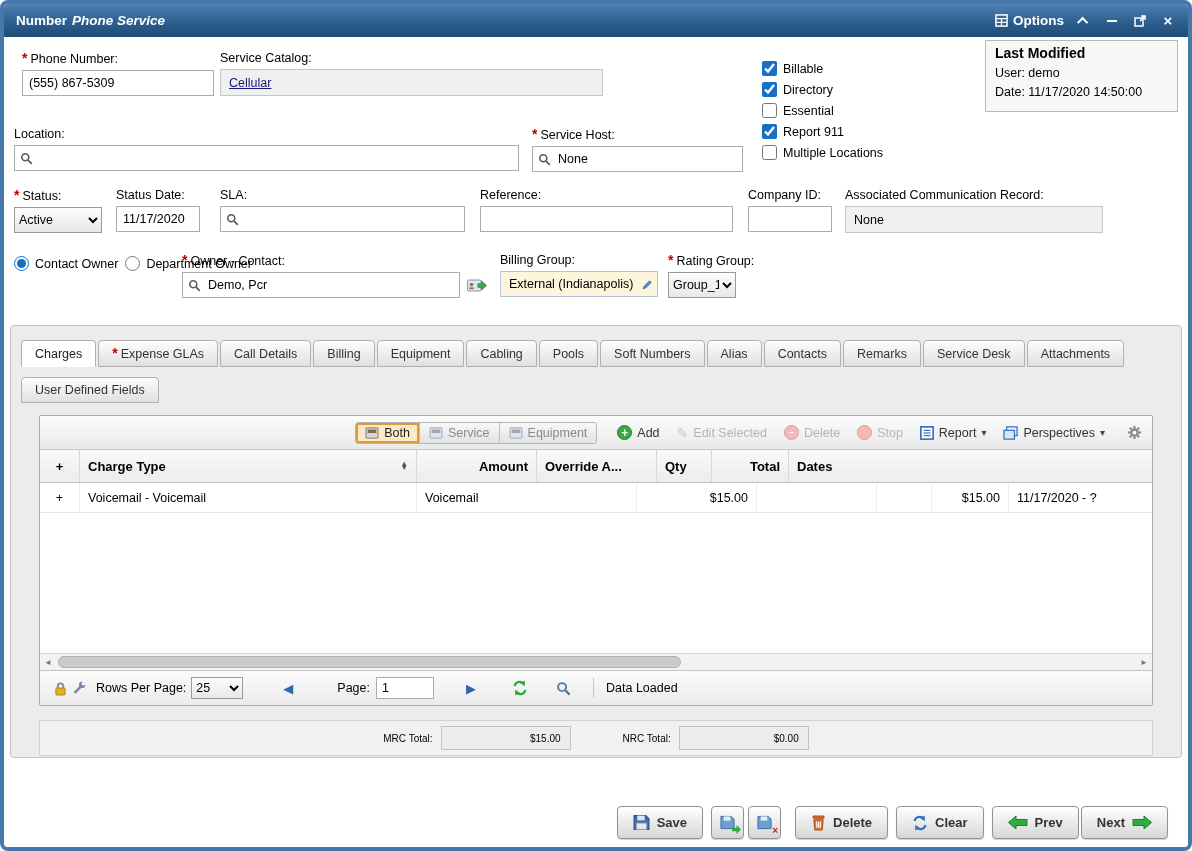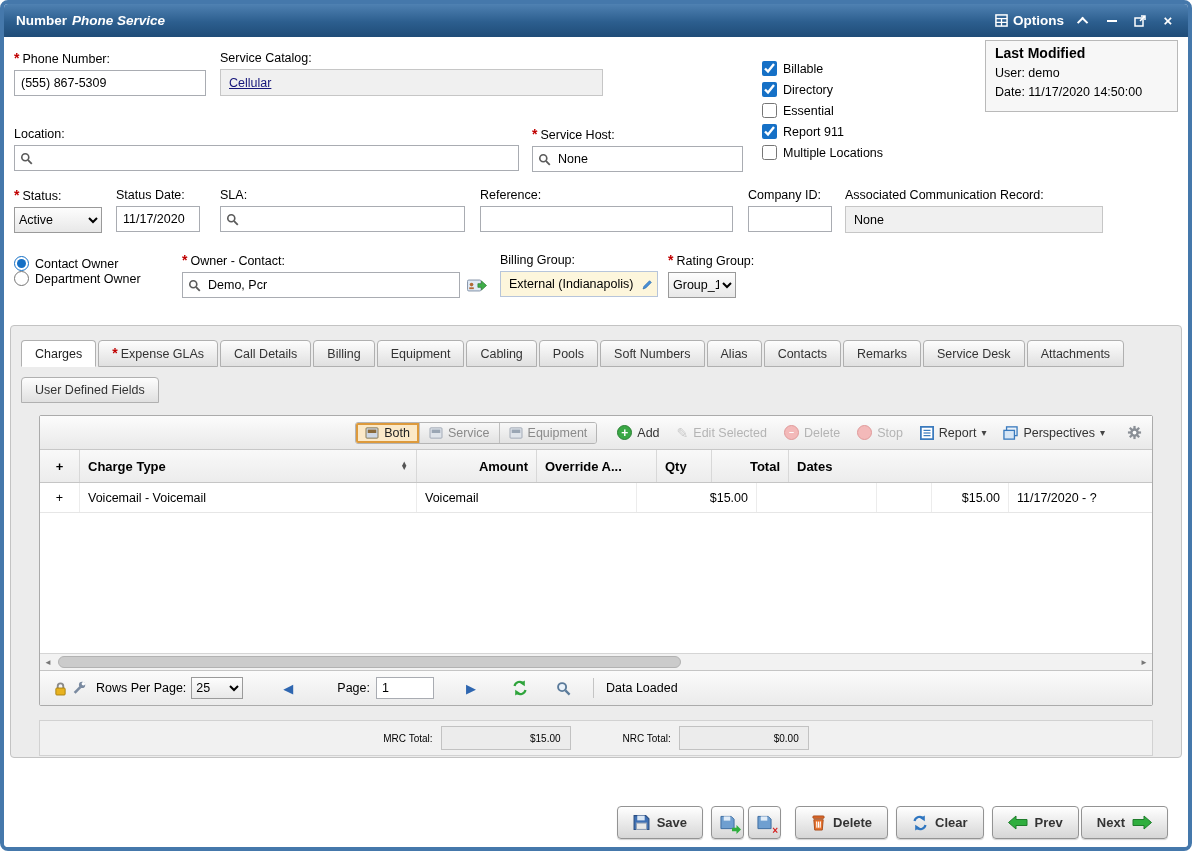--- a/index.html
+++ b/index.html
@@ -27,37 +27,37 @@
   .form-area{position:relative;height:288px;}
   .fld{position:absolute;}
   .lbl{font-size:12.5px;margin-bottom:4px;display:flex;align-items:center;gap:3px;white-space:nowrap;}
   .req::before{content:"*";color:#c00000;font-weight:bold;font-size:14px;line-height:1;}
   .txt{height:26px;border:1px solid #a9acb2;font-size:12.5px;padding:0 6px;font-family:inherit;background:#fff;}
   .ro{background:#f0f0f0;border:1px solid #c6c6c6;display:flex;align-items:center;padding:0 8px;font-size:12.5px;height:27px;}
   .lookup{background:#fff;border:1px solid #a9acb2;display:flex;align-items:center;padding:0 5px;gap:5px;height:26px;}
   .lookup input{border:none;outline:none;flex:1;min-width:0;font-size:12.5px;font-family:inherit;background:transparent;}
   select{height:26px;font-size:12.5px;font-family:inherit;border:1px solid #9a9a9a;background:linear-gradient(#fdfdfd,#e8e8e8);}
   input[type=checkbox],input[type=radio]{width:15px;height:15px;accent-color:#1570c6;margin:0 6px 0 0;}
-  .f-phone{left:10px;top:14px}.f-phone .txt{width:192px}
+  .f-phone{left:18px;top:14px}.f-phone .txt{width:192px}
   .f-catalog{left:216px;top:14px}.f-catalog .ro{width:383px}
   .link{color:#15157a;text-decoration:underline;cursor:pointer;}
   .f-flags{left:758px;top:24px;display:flex;flex-direction:column;gap:6px;}
   .flag{display:flex;align-items:center;font-size:12.5px;height:15px;}
   .f-lastmod{left:981px;top:3px;width:193px;border:1px solid #b9b9b9;background:#f7f7f7;padding:4px 9px 8px;}
   .lm-title{font-weight:bold;font-size:14px;margin-bottom:3px;}
   .lm-line{font-size:12.5px;line-height:1.55;}
   .f-location{left:10px;top:90px}.f-location .lookup{width:505px}
   .f-servicehost{left:528px;top:90px}.f-servicehost .lookup{width:211px}
   .f-status{left:10px;top:151px}.f-status select{width:88px}
   .f-statusdate{left:112px;top:151px}.f-statusdate .txt{width:84px}
   .f-sla{left:216px;top:151px}.f-sla .lookup{width:245px}
   .f-reference{left:476px;top:151px}.f-reference .txt{width:253px}
   .f-company{left:744px;top:151px}.f-company .txt{width:84px}
   .f-acr{left:841px;top:151px}.f-acr .ro{width:258px}
-  .f-radios{left:10px;top:219px;display:flex;flex-direction:column;}
+  .f-radios{left:10px;top:219px;display:flex;gap:7px;}
   .radio{display:flex;align-items:center;font-size:12.5px;}
   .f-ownercontact{left:178px;top:216px}
   .owner-row{display:flex;align-items:center;gap:7px;}
   .f-ownercontact .lookup{width:278px}
   .f-billing{left:496px;top:216px}
   .inline-edit{width:158px;height:26px;background:#fdf6dc;border:1px solid #b7c5da;display:flex;align-items:center;padding:0 4px 0 8px;font-size:12.5px;}
   .inline-edit span{flex:1;}
   .f-rating{left:664px;top:216px}.f-rating select{width:68px}
   .mag{flex:0 0 auto;}
   

